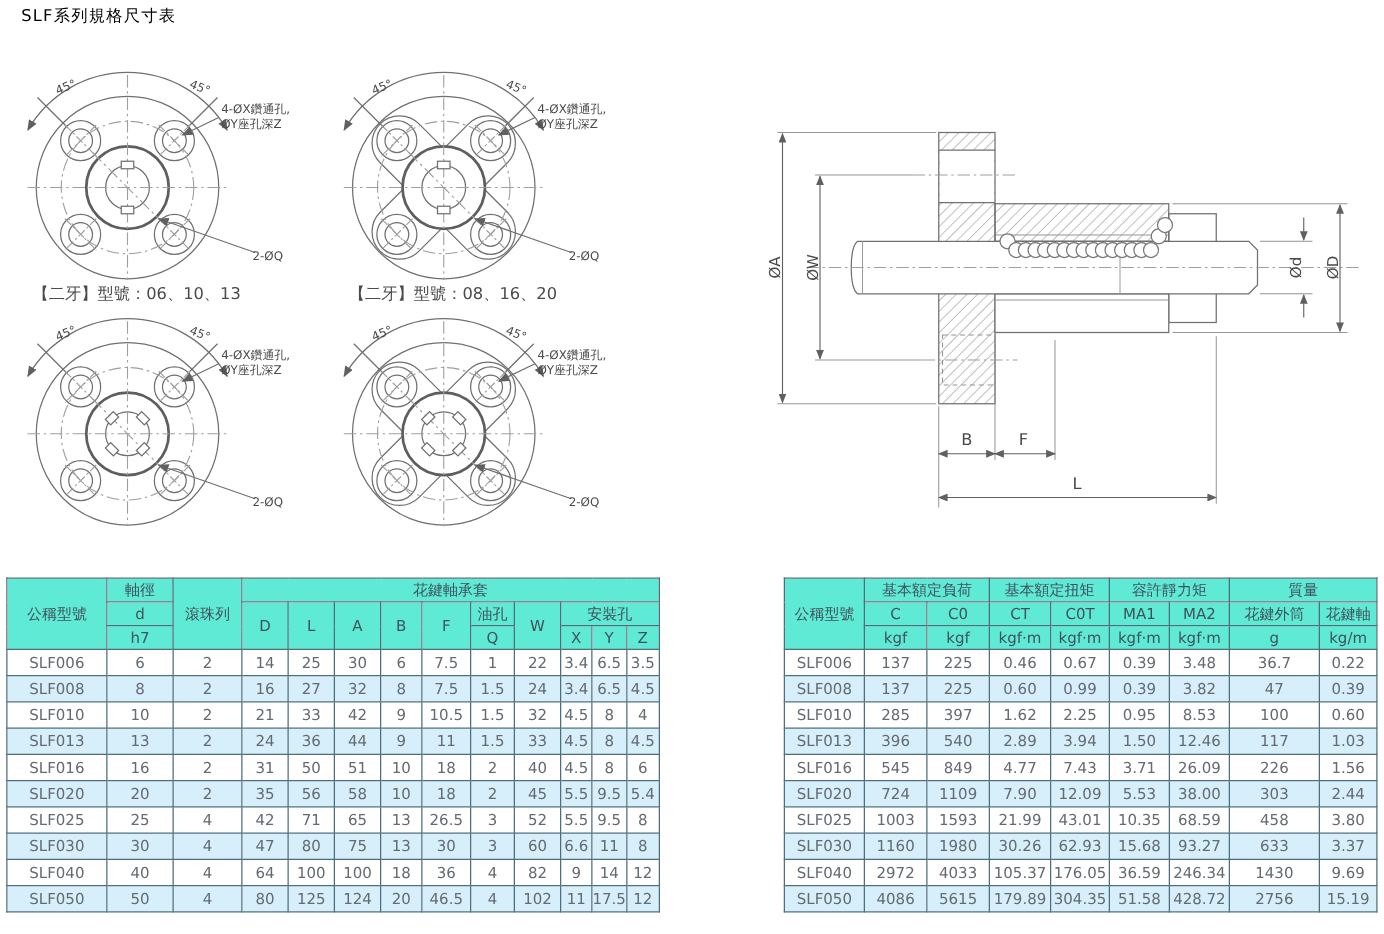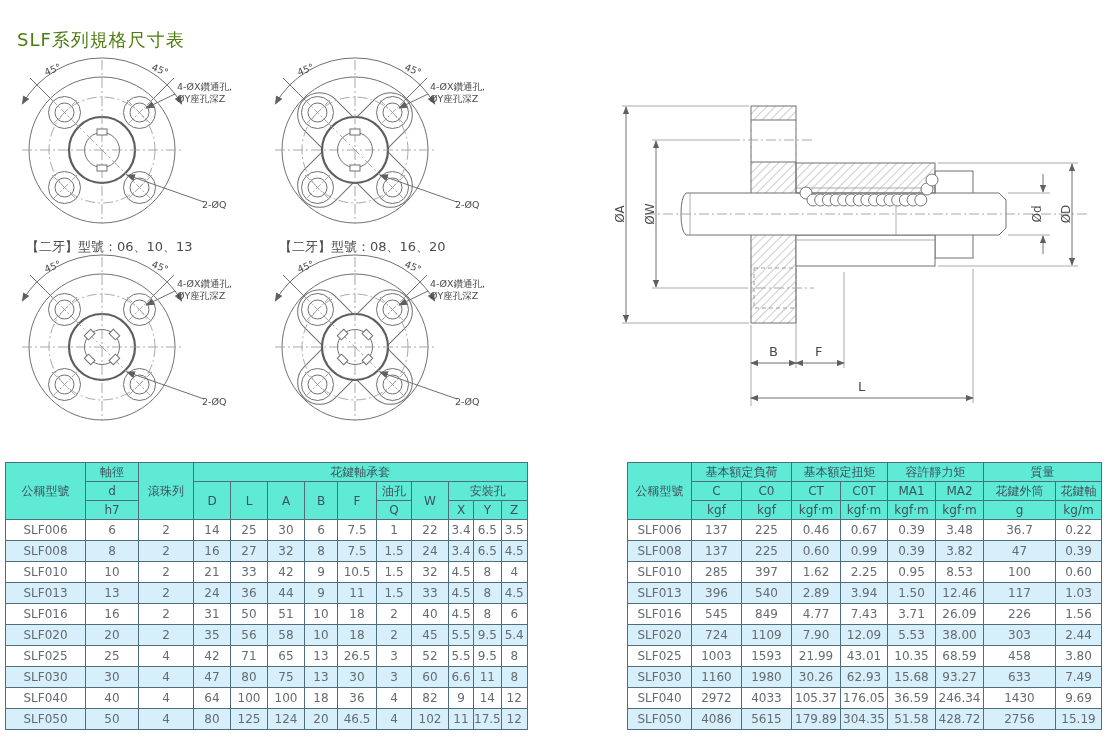--- a/index.html
+++ b/index.html
@@ -1,23 +1,23 @@
 <!DOCTYPE html>
 <html><head>
 <meta charset="utf-8">
 <style>
   html,body{margin:0;padding:0;background:#fff;}
   .page{position:relative;width:1107px;height:747px;background:#ffffff;overflow:hidden;
         font-family:"DejaVu Sans","Liberation Sans",sans-serif;}
-  .page-title{position:absolute;left:17px;top:28px;font-size:18px;letter-spacing:1px;color:#4d7c0f;}
+  .page-title{position:absolute;left:17px;top:4px;font-size:13px;letter-spacing:1px;color:#000000;}
   
   .draw-grid{position:absolute;left:14px;top:52px;display:grid;grid-template-columns:253px 253px;grid-auto-rows:197px;}
   .dcell{position:relative;}
   .dcell svg{display:block;width:252px;height:172px;}
-  .caption{margin:14px 0 0 12px;font-size:13px;color:#4b4b4b;white-space:nowrap;}
+  .caption{margin:2px 0 0 12px;font-size:13px;color:#4b4b4b;white-space:nowrap;}
   
   .section-wrap{position:absolute;left:610px;top:76px;}
   .section-wrap svg{display:block;width:492px;height:364px;}
   
   svg text{fill:#4a4a4a;font-family:"DejaVu Sans","Liberation Sans",sans-serif;}
   .ang{font-size:9.5px;}
   .ann{font-size:9.5px;}
   .dim{font-size:12px;}
   .dimBig{font-size:13px;}
   .cl{stroke:#9aa0a4;stroke-width:0.9;stroke-dasharray:10 3 2 3;fill:none;}
@@ -557,21 +557,21 @@
         </tr>
         <tr>
           <td>SLF030</td>
           <td>1160</td>
           <td>1980</td>
           <td>30.26</td>
           <td>62.93</td>
           <td>15.68</td>
           <td>93.27</td>
           <td>633</td>
-          <td>7.49</td>
+          <td>3.37</td>
         </tr>
         <tr>
           <td>SLF040</td>
           <td>2972</td>
           <td>4033</td>
           <td>105.37</td>
           <td>176.05</td>
           <td>36.59</td>
           <td>246.34</td>
           <td>1430</td>

